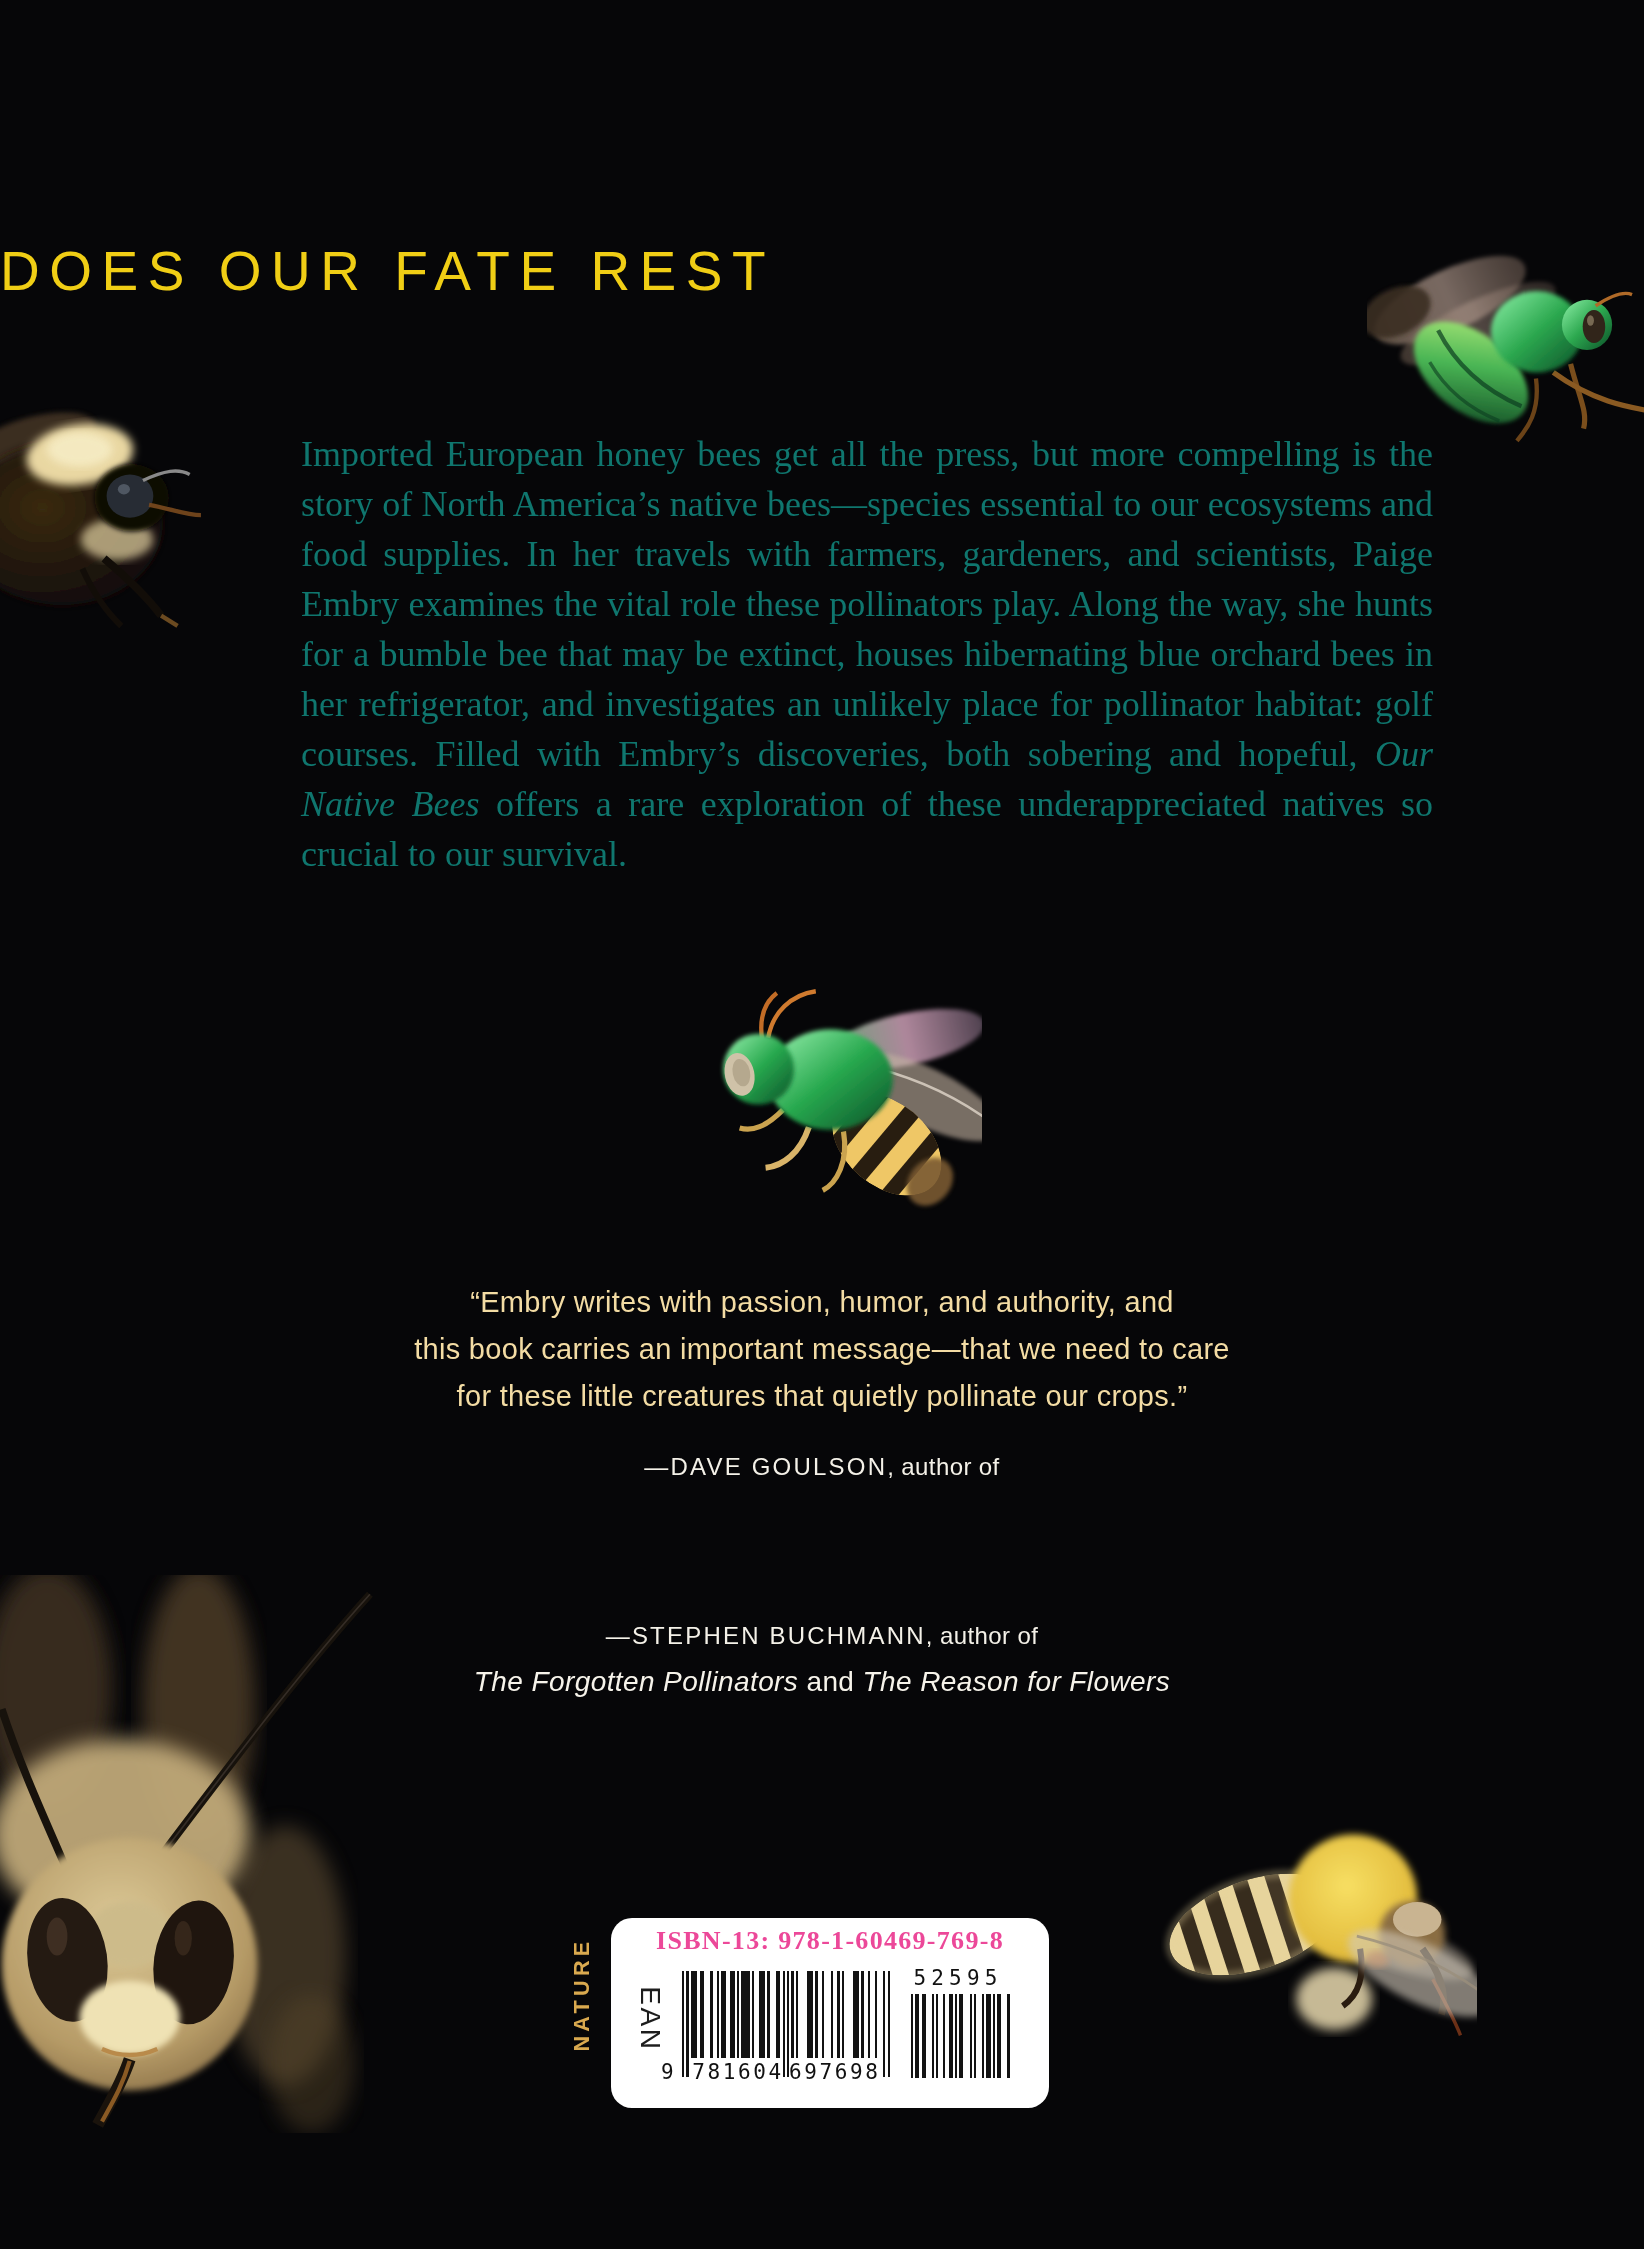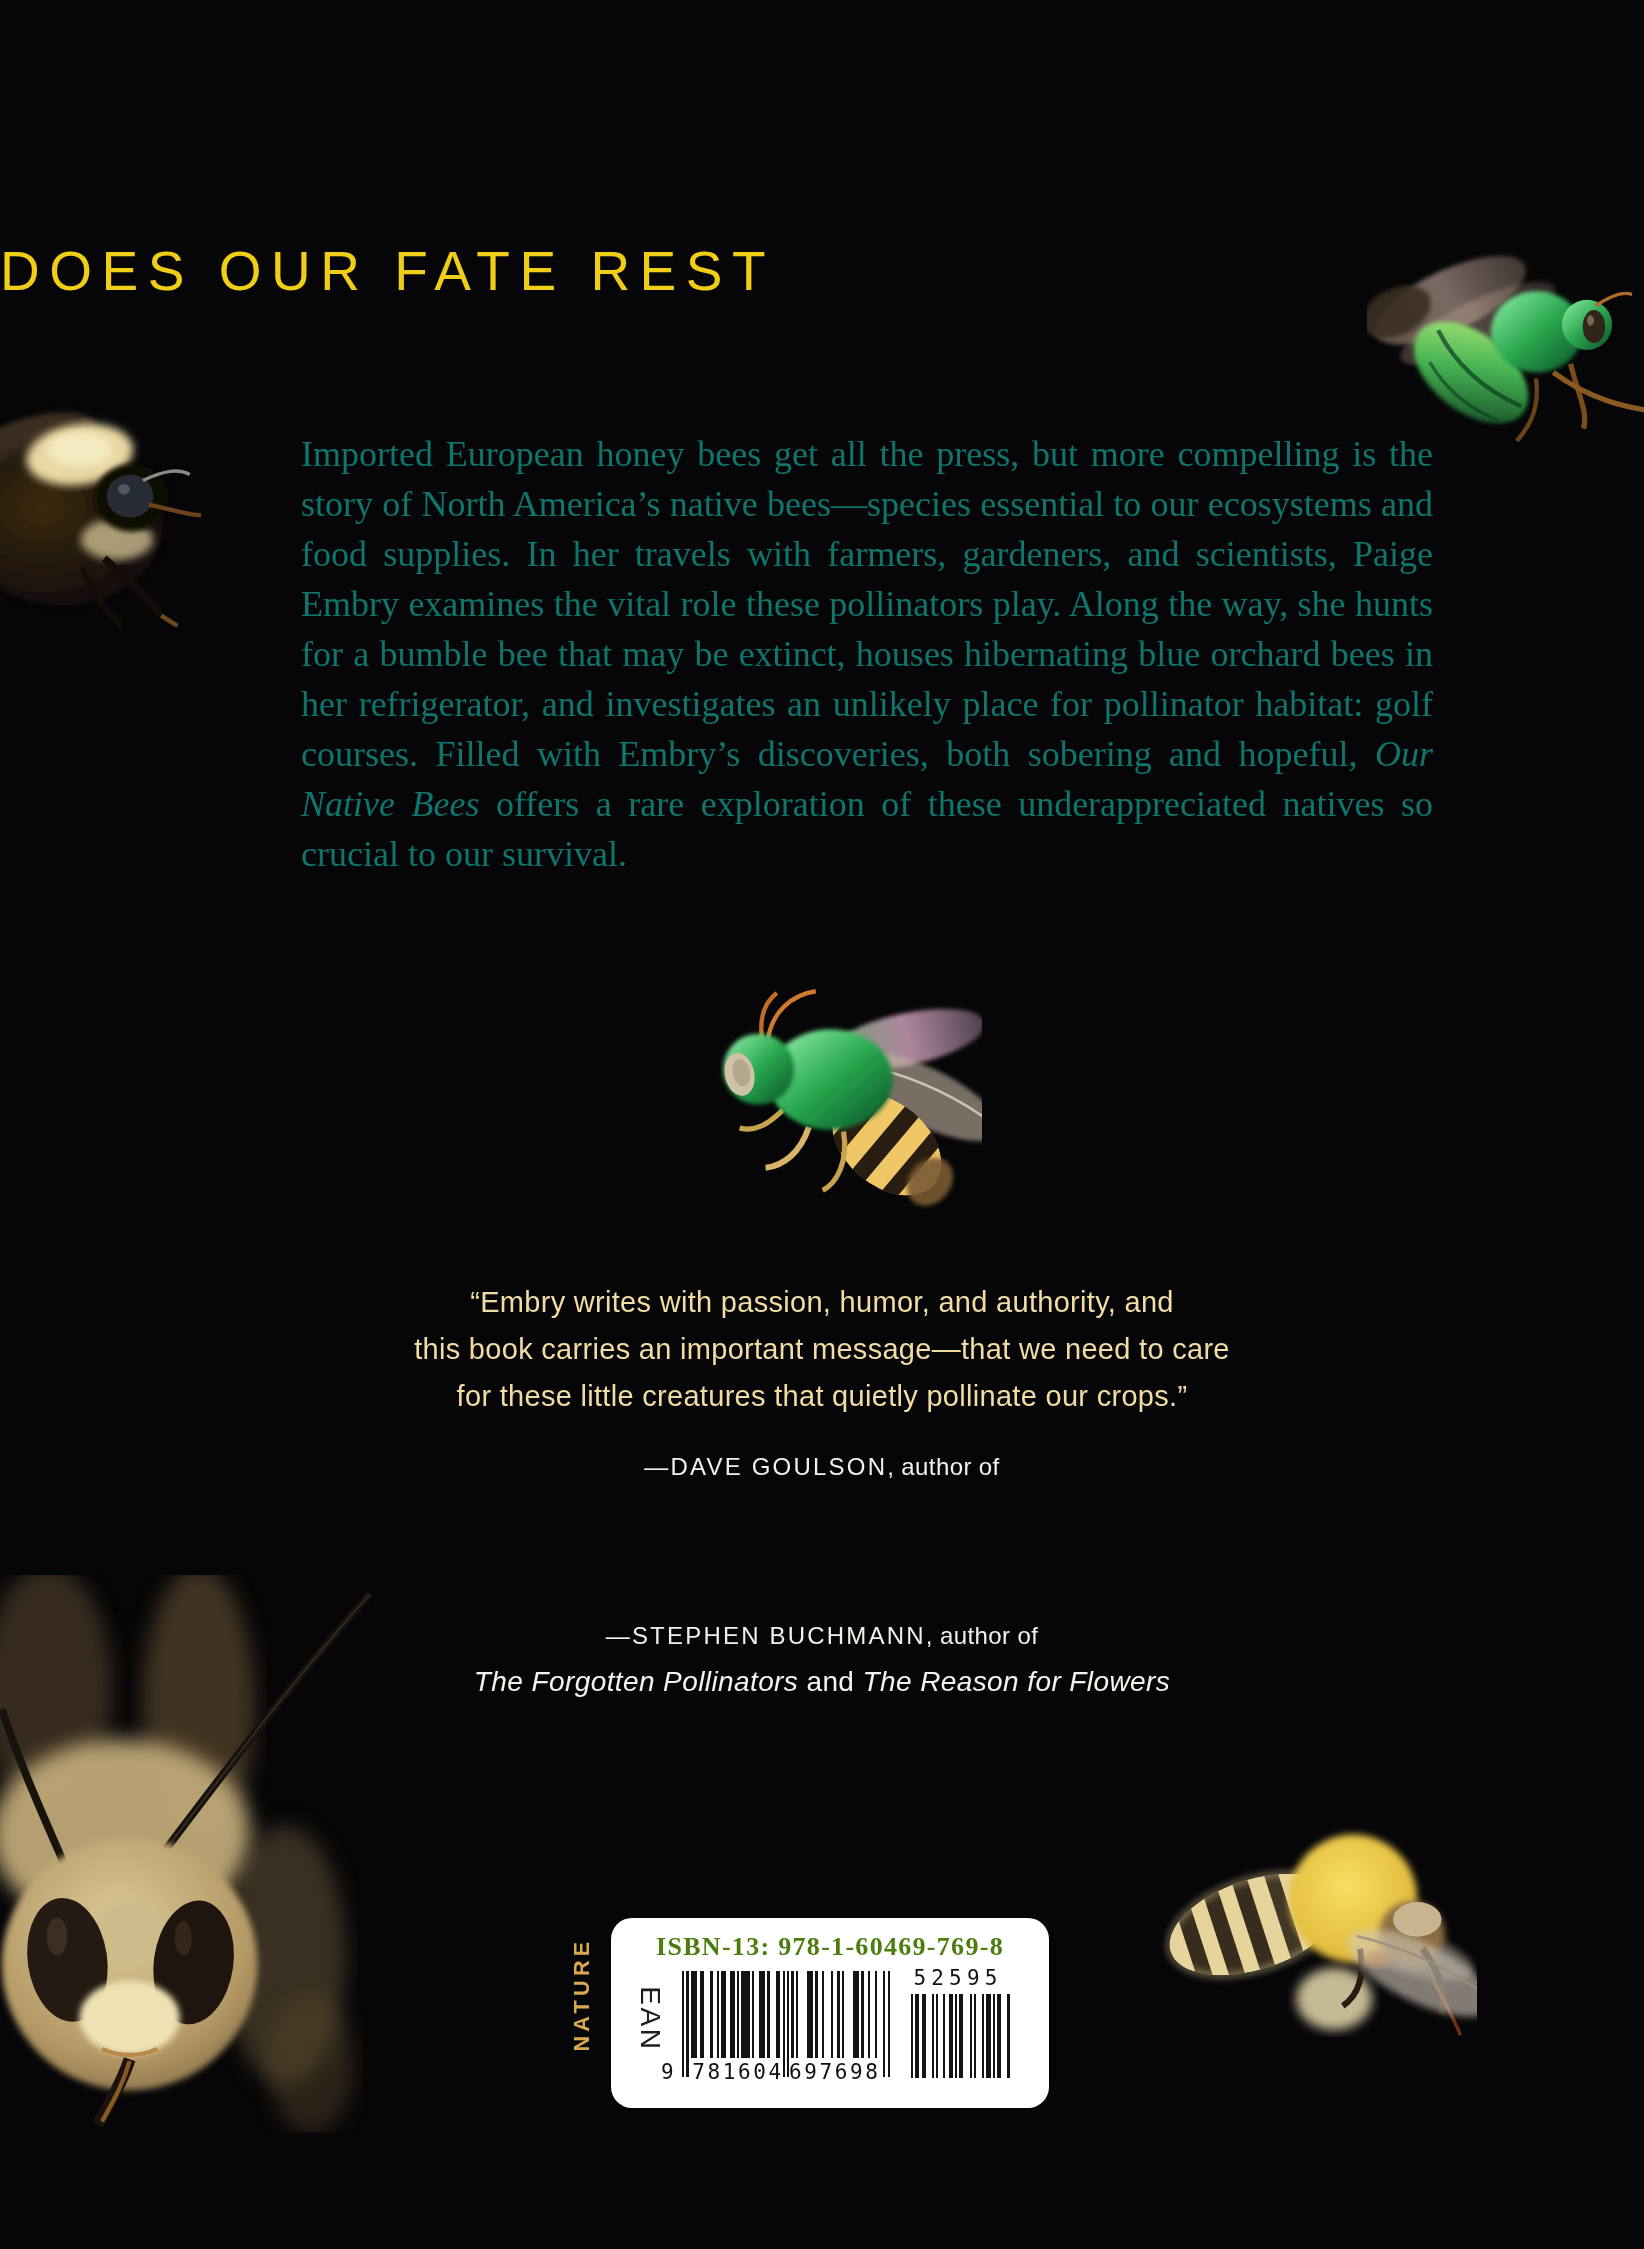--- a/index.html
+++ b/index.html
@@ -51,23 +51,23 @@
     position:absolute;left:521px;top:1934px;width:121px;height:121px;
     display:flex;align-items:center;justify-content:center;
     transform:rotate(-90deg);
     color:#d9a94f;font-size:21.6px;font-weight:bold;letter-spacing:4.3px;
   }
   .barcode-box{
     position:absolute;left:611px;top:1918px;width:438px;height:190px;
     background:#ffffff;border-radius:21px;
   }
   .isbn{
-    position:absolute;top:14px;left:0;right:0;text-align:center;
+    position:absolute;top:8px;left:0;right:0;text-align:center;
     font-family:"Liberation Serif", serif;font-weight:bold;
-    font-size:26px;letter-spacing:1.3px;color:#4d7c0f;
+    font-size:26px;letter-spacing:1.3px;color:#ec4899;
   }
   .ean{
     position:absolute;left:7px;top:69px;width:64px;height:64px;
     display:flex;align-items:center;justify-content:center;
     transform:rotate(90deg);
     font-size:28px;letter-spacing:2.6px;color:#1d1d1d;
   }
   .bars-main{
     position:absolute;left:71px;top:53px;
     display:flex;align-items:flex-start;

